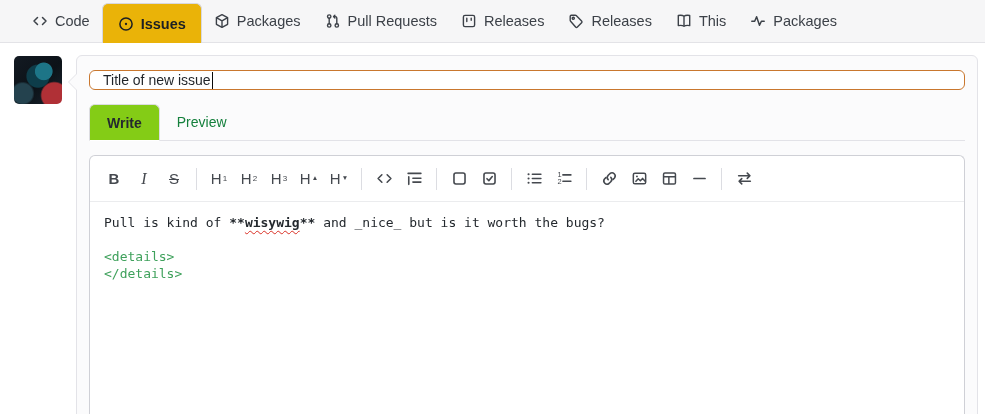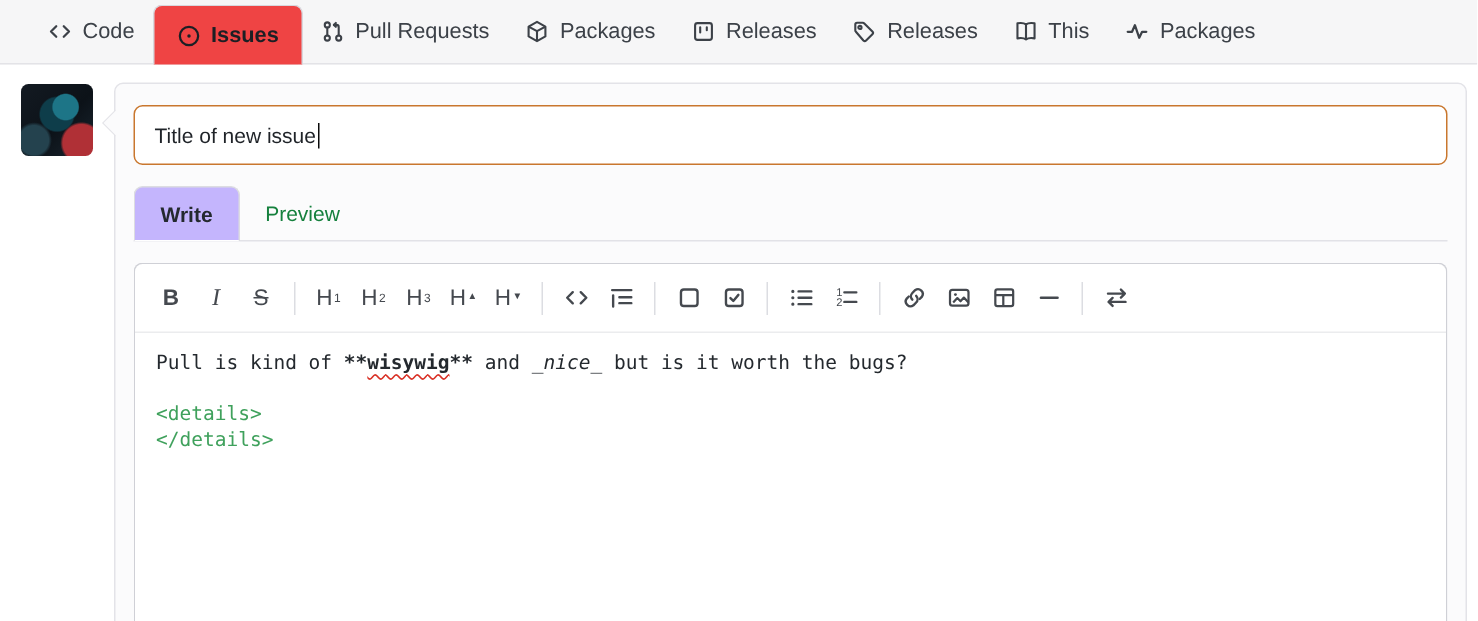--- a/index.html
+++ b/index.html
@@ -27,21 +27,21 @@
     display: flex; align-items: center;
     gap: 7px;
     padding: 0 12px;
     font-size: 14.5px;
     color: #3c4148;
     cursor: pointer;
     white-space: nowrap;
   }
   .nav-item svg { flex: 0 0 auto; }
   .nav-item.active {
-    background: #ef4444;
+    background: #eab308;
     border: 1px solid #d8d8de;
     border-bottom: none;
     border-radius: 6px 6px 0 0;
     margin-top: 3px;
     margin-bottom: -1px;
     padding: 0 15px;
     font-weight: 700;
     color: #1b1f24;
     z-index: 2;
   }
@@ -77,21 +77,21 @@
     width: 0; height: 0;
     border: 9px solid transparent;
     border-left: none;
   }
   .comment-box::before { left: -9px; top: 17px; border-right: 9px solid #e3e3e8; }
   .comment-box::after  { left: -8px; top: 17px; border-right: 9px solid #fbfbfc; }
 
   
   .title-input {
     display: flex; align-items: center;
-    height: 40px;
+    height: 20px;
     background: #fff;
     border: 1.5px solid #c9772e;
     border-radius: 6px;
     padding: 0 13px;
     font-size: 14px;
     color: #1f2328;
     cursor: text;
   }
   .caret { width: 1.5px; height: 17px; background: #0a0a0a; margin-left: 1px; }
 
@@ -101,21 +101,21 @@
     margin-top: 14px;
     border-bottom: 1px solid #e2e2e7;
   }
   .tab {
     padding: 10px 17px 9px;
     font-size: 14px;
     color: #15803d;
     cursor: pointer;
   }
   .tab.active {
-    background: #c4b5fd;
+    background: #84cc16;
     border: 1px solid #dcdce1;
     border-bottom: 1px solid #fff;
     border-radius: 6px 6px 0 0;
     margin-bottom: -1px;
     font-weight: 700;
     color: #24292f;
   }
 
   
   .editor {
@@ -152,21 +152,21 @@
   .md-text {
     padding: 12px 14px;
     font-family: "DejaVu Sans Mono", "Liberation Mono", monospace;
     font-size: 13px;
     line-height: 17px;
     color: #24292e;
     white-space: pre;
     cursor: text;
   }
   .md-text .b { font-weight: bold; }
-  .md-text .i { font-style: italic; }
+  .md-text .i { }
   .md-text .tag { color: #3fa15c; }
   .misspell {
     text-decoration-line: underline;
     text-decoration-style: wavy;
     text-decoration-color: #d93025;
     text-decoration-thickness: 1px;
     text-underline-offset: 3px;
   }
 </style>
 </head>
@@ -182,38 +182,38 @@
       <span>Code</span>
     </div>
     <div class="nav-item active">
       <svg width="16" height="16" viewBox="0 0 16 16" fill="none" stroke="currentColor" stroke-width="1.5">
           <circle cx="8" cy="8" r="6.1"></circle>
           <circle cx="8" cy="8" r="1.15" fill="currentColor" stroke="none"></circle>
         </svg>
       <span>Issues</span>
     </div>
     <div class="nav-item">
+      <svg width="16" height="16" viewBox="0 0 16 16" fill="none" stroke="currentColor" stroke-width="1.4" stroke-linejoin="round">
+          <path d="M8 1.6 13.6 4.7v6.6L8 14.4 2.4 11.3V4.7z"></path>
+          <path d="M2.4 4.7 8 7.8l5.6-3.1M8 7.8v6.4"></path>
+        </svg>
+      <span>Packages</span>
+    </div>
+    <div class="nav-item">
       <svg width="16" height="16" viewBox="0 0 16 16" fill="none" stroke="currentColor" stroke-width="1.4" stroke-linecap="round" stroke-linejoin="round">
           <circle cx="4.2" cy="3.6" r="1.7"></circle>
           <circle cx="4.2" cy="12.4" r="1.7"></circle>
           <path d="M4.2 5.3v5.4"></path>
           <circle cx="11.8" cy="12.4" r="1.7"></circle>
           <path d="M8.6 3.6h1.7a1.5 1.5 0 0 1 1.5 1.5v5.6"></path>
           <path d="M9.9 2.3 8.6 3.6l1.3 1.3"></path>
         </svg>
       <span>Pull Requests</span>
     </div>
     <div class="nav-item">
-      <svg width="16" height="16" viewBox="0 0 16 16" fill="none" stroke="currentColor" stroke-width="1.4" stroke-linejoin="round">
-          <path d="M8 1.6 13.6 4.7v6.6L8 14.4 2.4 11.3V4.7z"></path>
-          <path d="M2.4 4.7 8 7.8l5.6-3.1M8 7.8v6.4"></path>
-        </svg>
-      <span>Packages</span>
-    </div>
-    <div class="nav-item">
       <svg width="16" height="16" viewBox="0 0 16 16" fill="none" stroke="currentColor" stroke-width="1.4" stroke-linecap="round" stroke-linejoin="round">
           <rect x="2.4" y="2.4" width="11.2" height="11.2" rx="1.6"></rect>
           <path d="M5.8 5.2v3.4M10.2 5.2v2"></path>
         </svg>
       <span>Releases</span>
     </div>
     <div class="nav-item">
       <svg width="16" height="16" viewBox="0 0 16 16" fill="none" stroke="currentColor" stroke-width="1.4" stroke-linejoin="round">
           <path d="M2.2 7.2V3.4c0-.7.5-1.2 1.2-1.2h3.8c.4 0 .7.1 1 .4l5.4 5.4c.5.5.5 1.3 0 1.8l-4.2 4.2c-.5.5-1.3.5-1.8 0L2.6 8.2a1.3 1.3 0 0 1-.4-1z"></path>
           <circle cx="5.3" cy="5.3" r="1.05"></circle>

